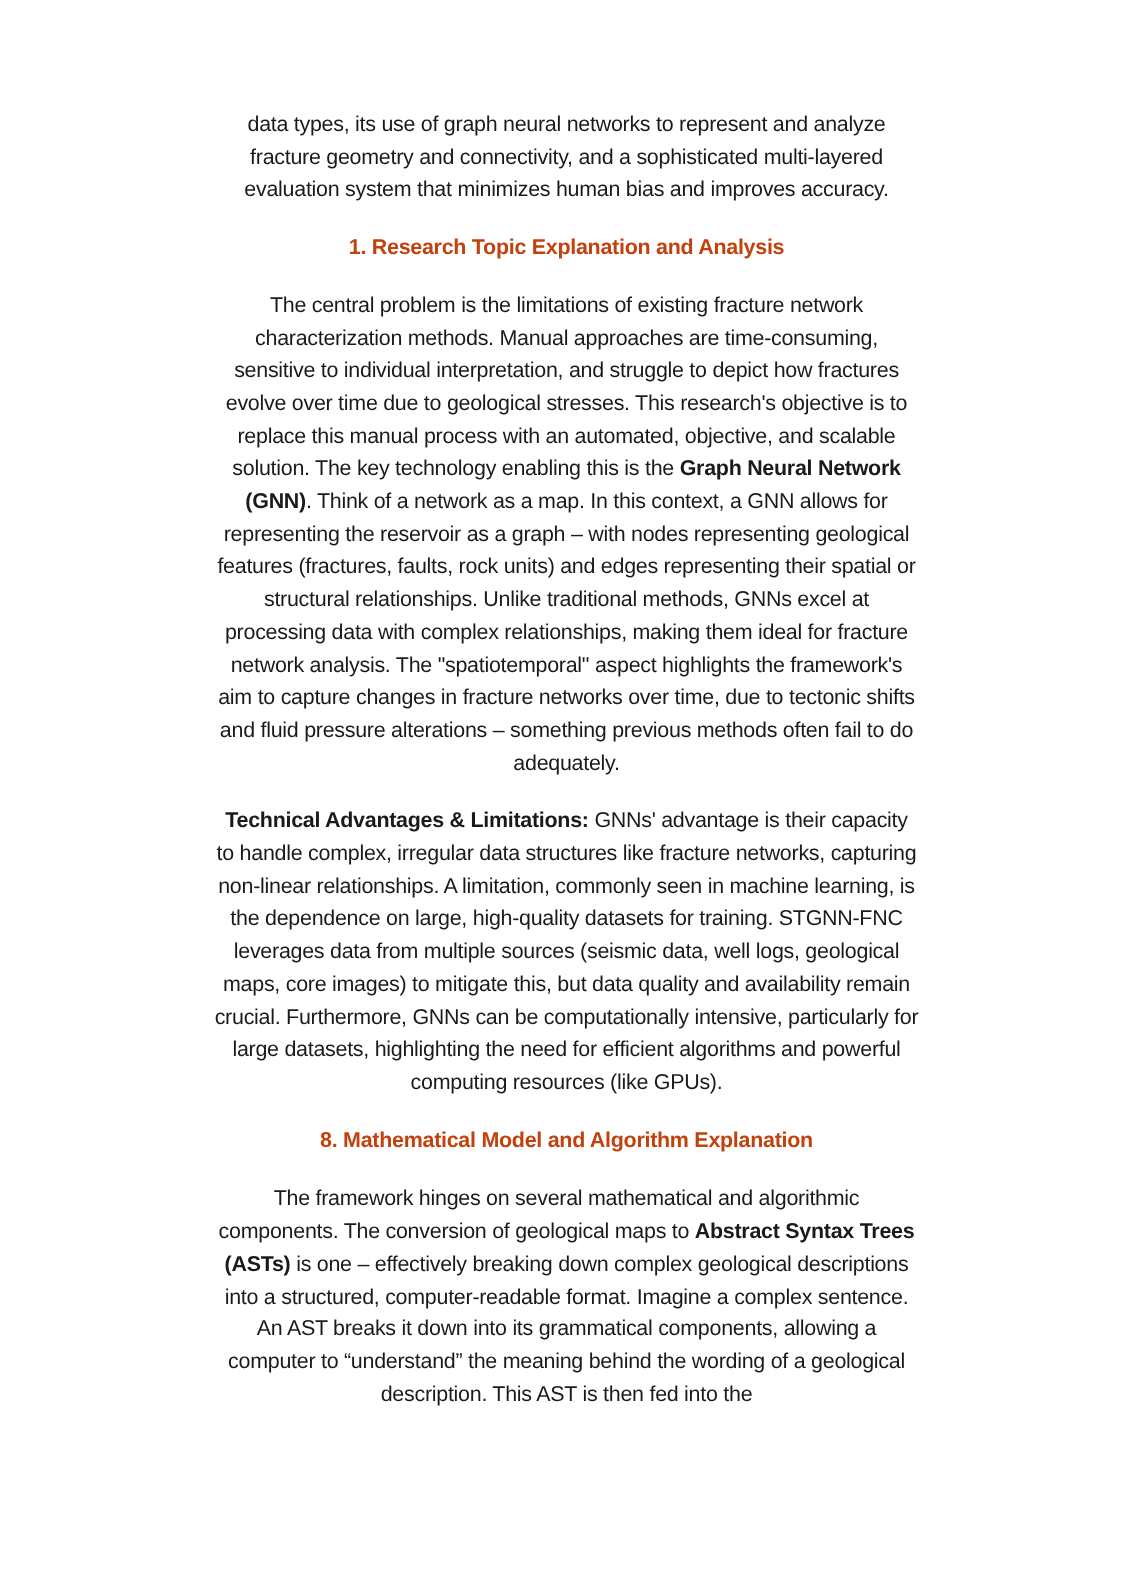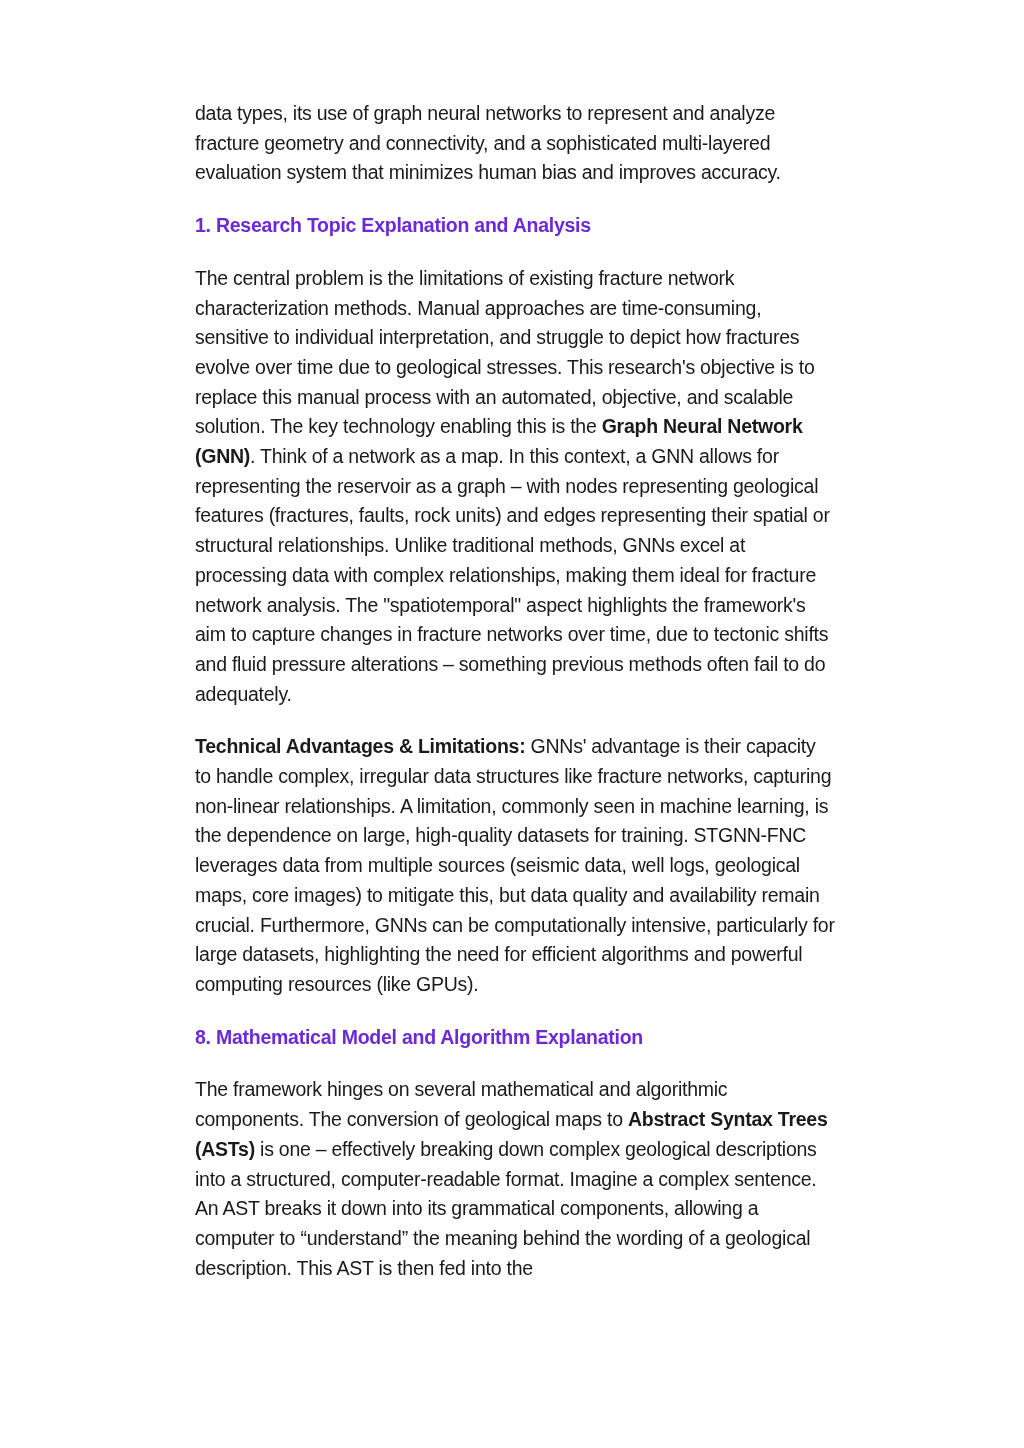--- a/index.html
+++ b/index.html
@@ -17,31 +17,31 @@
   .content {
     position: absolute;
     left: 195px;
     top: 99px;
     width: 640px;
     font-family: "Liberation Sans", "DejaVu Sans", sans-serif;
     font-size: 19.5px;
     line-height: 29.7px;
     letter-spacing: -0.25px;
     color: #1a1a1a;
-    text-align: left;
+    text-align: center;
   }
   .para {
     margin: 0 0 23px 0;
   }
   .heading {
     margin: 0 0 23px 0;
     font-size: 19.5px;
     line-height: 29.7px;
     font-weight: 700;
-    color: #6d28d9;
+    color: #c2410c;
   }
   strong {
     font-weight: 700;
   }
 </style>
 </head>
 <body>
 
 <div class="page">
   <div class="content">

